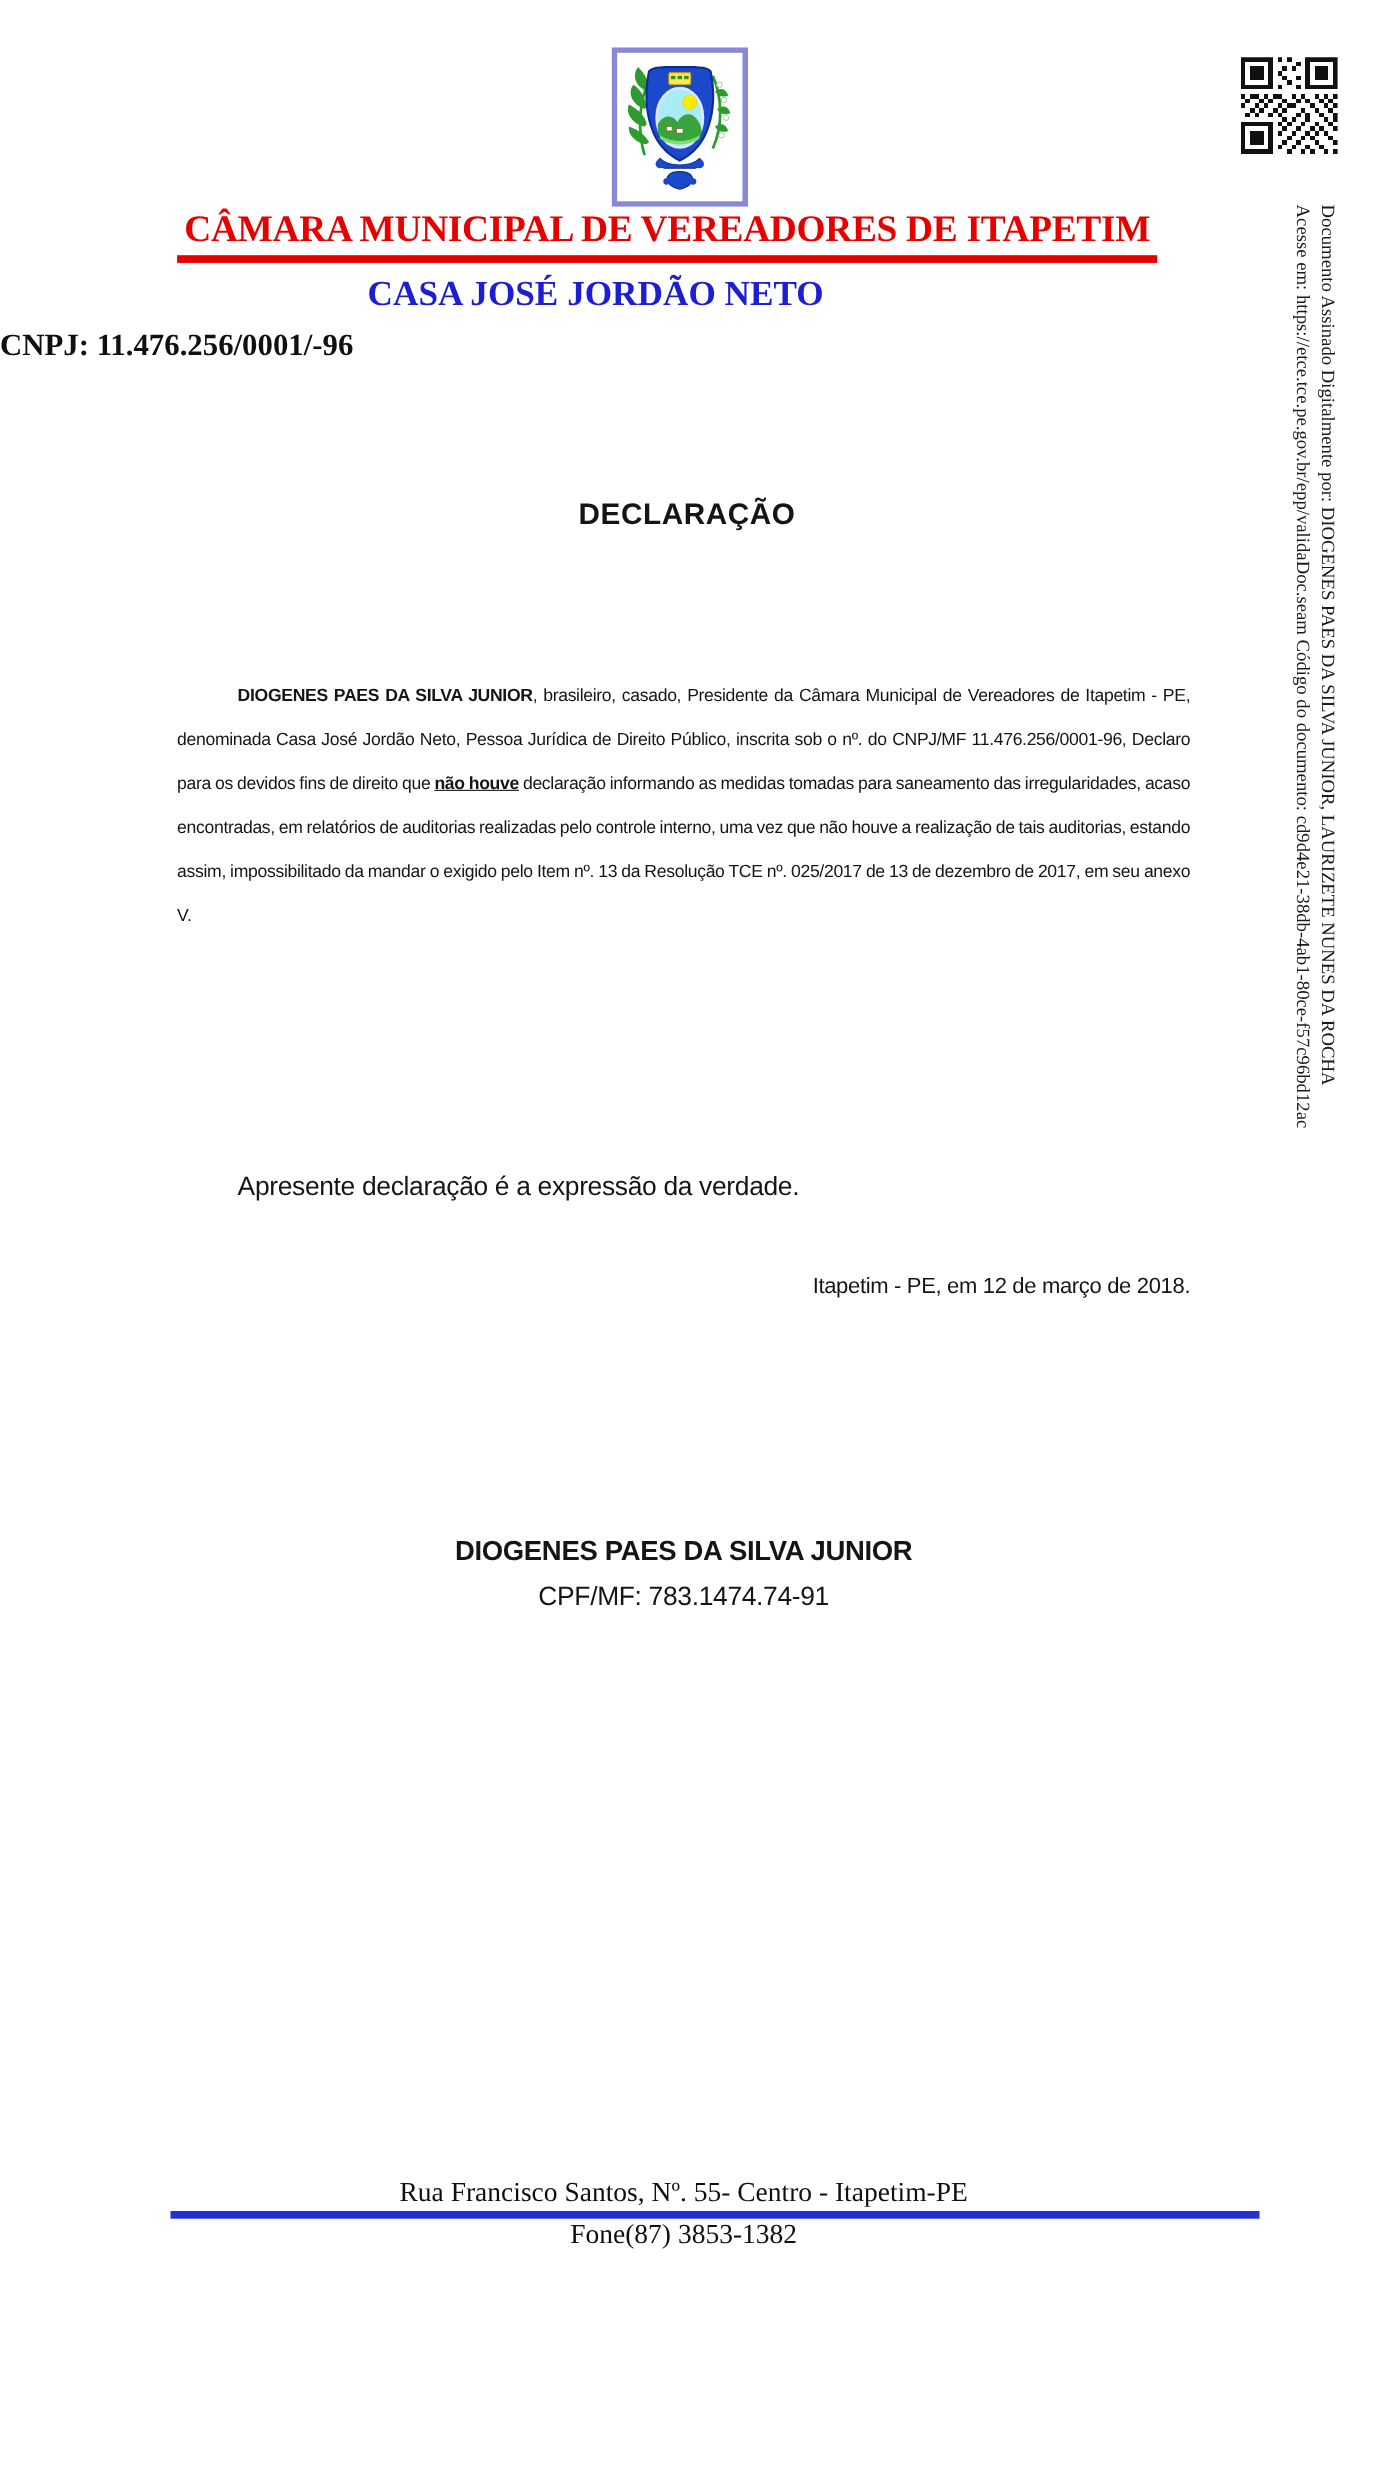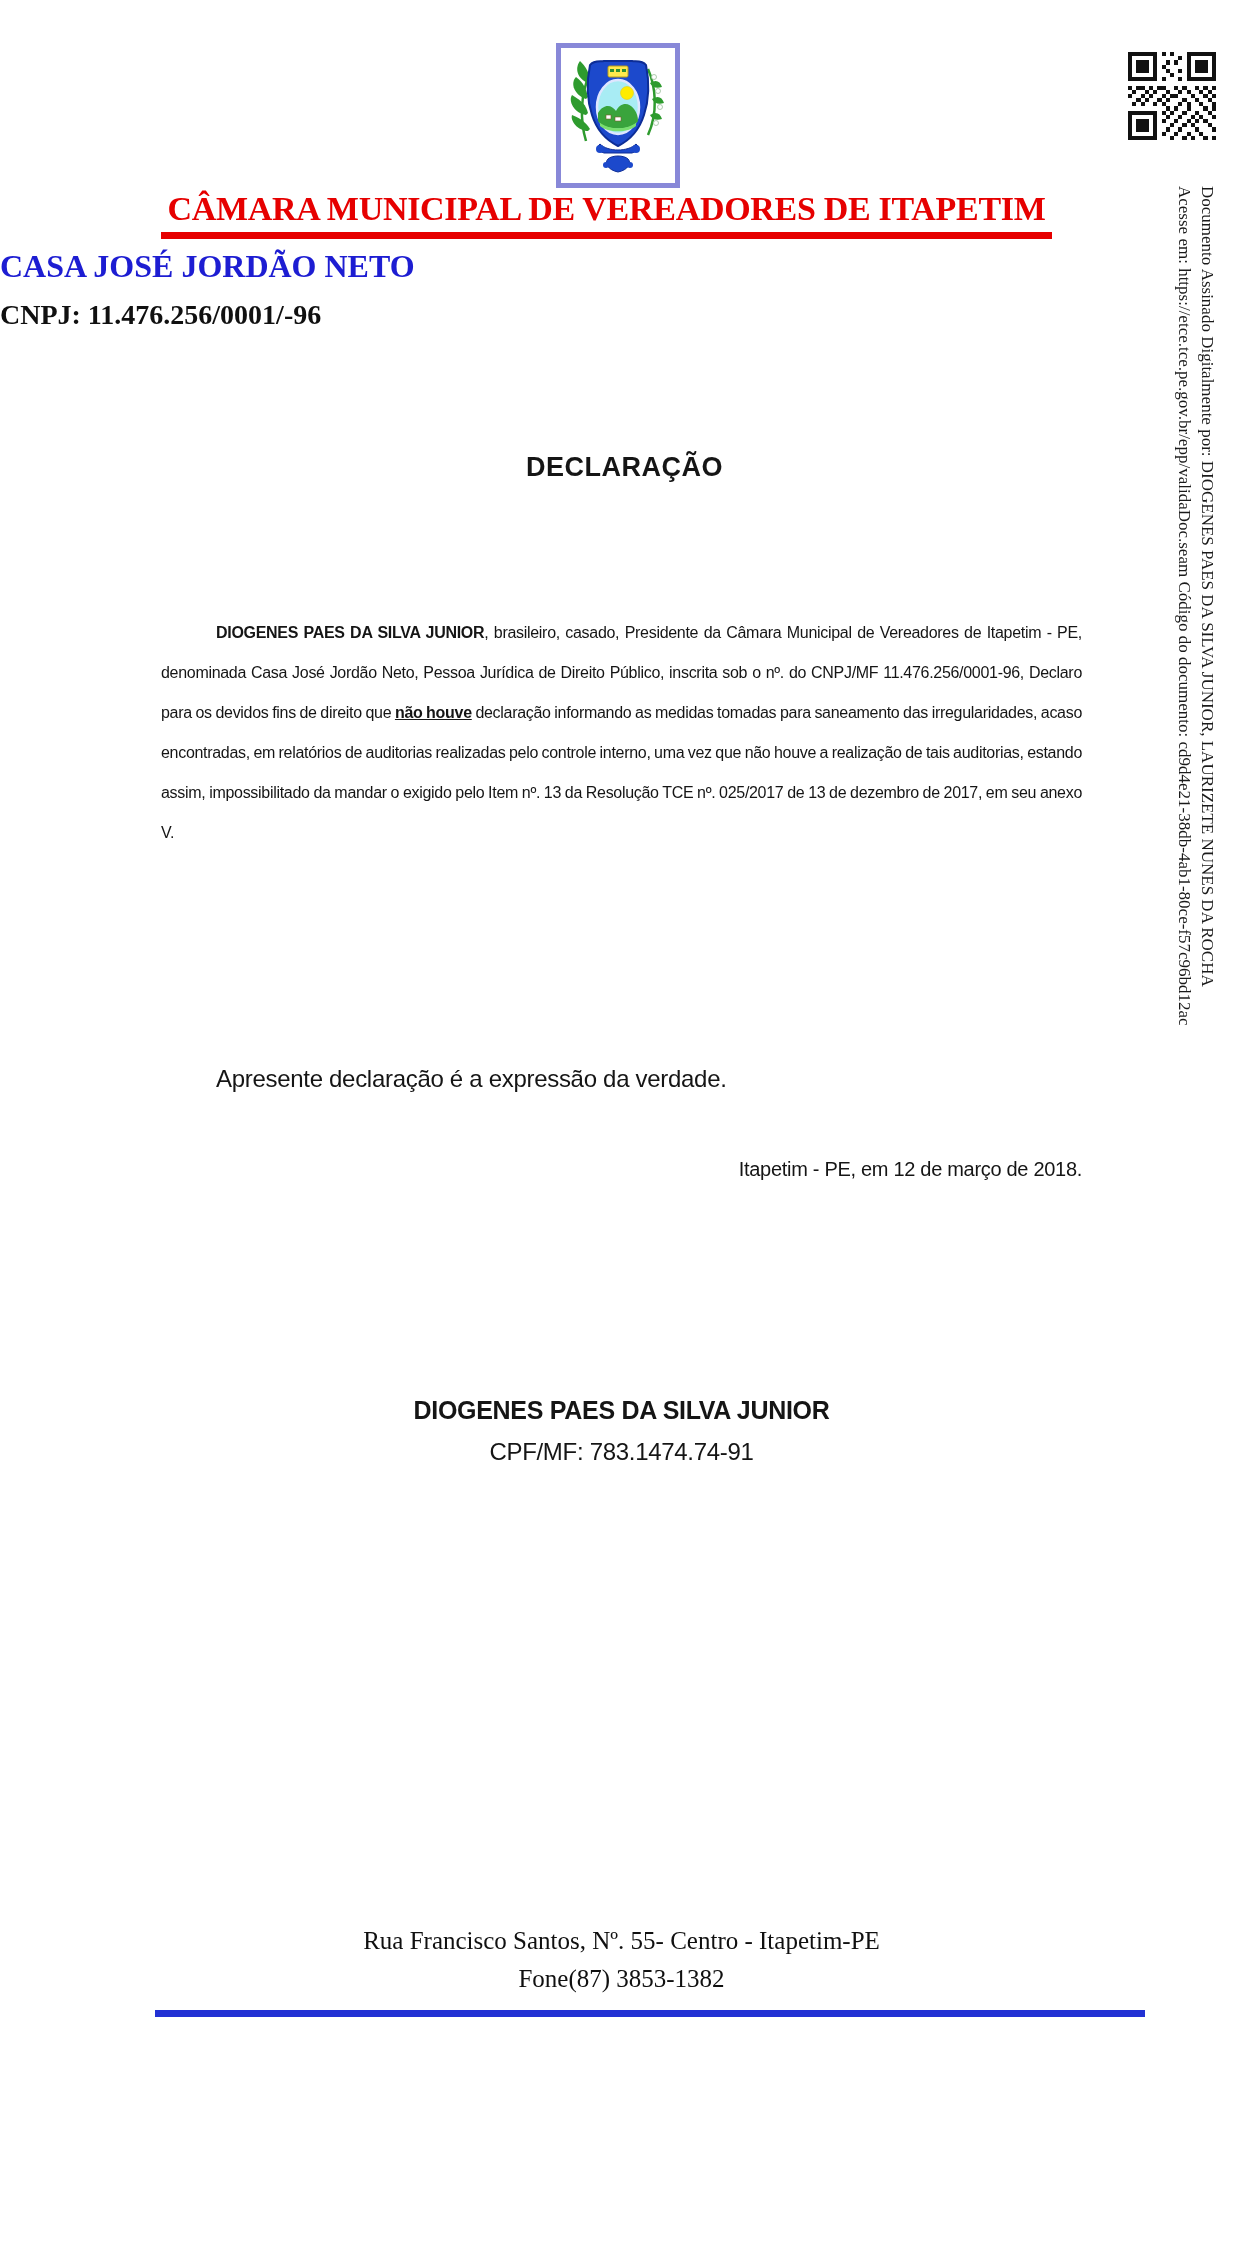--- a/index.html
+++ b/index.html
@@ -5,42 +5,42 @@
   html,body{margin:0;padding:0;background:#ffffff;}
   .page{
     position:relative;width:1249px;height:2245px;background:#ffffff;
     font-family:"Liberation Sans",sans-serif;color:#151515;overflow:hidden;
   }
   
   .logo{position:absolute;left:556px;top:43px;width:124px;height:145px;}
   .org-title{position:absolute;left:0;top:190px;width:1213px;text-align:center;
     font-family:"Liberation Serif",serif;font-weight:700;font-size:34px;letter-spacing:-0.3px;}
   .org-title .ul{display:inline-block;color:#e60000;border-bottom:7px solid #e60000;padding:0 6px 4px 6px;}
-  .house-title{position:absolute;left:0;top:248px;width:1083px;
+  .house-title{position:absolute;left:0;top:248px;width:1083px;text-align:center;
     font-family:"Liberation Serif",serif;font-weight:700;font-size:32px;color:#1d1dd2;}
   .cnpj-line{position:absolute;left:0;top:299px;width:1249px;
     font-family:"Liberation Serif",serif;font-weight:700;font-size:28px;color:#101010;}
   
   .doc-title{position:absolute;left:0;top:452px;width:1249px;text-align:center;
     font-weight:700;font-size:27px;letter-spacing:0.5px;}
   .body-par{position:absolute;left:161px;top:597px;width:921px;
     font-size:16px;line-height:40px;text-align:justify;text-indent:55px;
     letter-spacing:-0.3px;word-spacing:-1px;}
   .body-par b.name{font-weight:700;}
   .emph{font-weight:700;text-decoration:underline;}
   .closing{position:absolute;left:161px;top:1041px;width:921px;
     font-size:24px;letter-spacing:-0.3px;text-indent:55px;}
   .date-line{position:absolute;left:161px;top:1158px;width:921px;text-align:right;
     font-size:20px;letter-spacing:-0.3px;}
   .signature{position:absolute;left:161px;top:1390px;width:921px;text-align:center;
     font-size:24px;line-height:41px;letter-spacing:-0.3px;}
   .signature .sig-name{font-weight:700;font-size:25px;}
   
   .footer-rule{position:absolute;left:155px;top:2010px;width:990px;height:7px;background:#2231d4;}
-  .footer-text{position:absolute;left:161px;top:1922px;width:921px;text-align:center;
+  .footer-text{position:absolute;left:161px;top:1975px;width:921px;text-align:center;
     font-family:"Liberation Serif",serif;font-size:25px;line-height:38px;color:#101010;}
   
   .qr{position:absolute;left:1128px;top:52px;width:88px;height:88px;}
   .side-strip{position:absolute;top:186px;right:30px;height:1300px;
     writing-mode:vertical-rl;white-space:nowrap;
     font-family:"Liberation Serif",serif;font-size:17px;line-height:23px;color:#1a1a1a;}
 </style>
 </head>
 <body>
 

